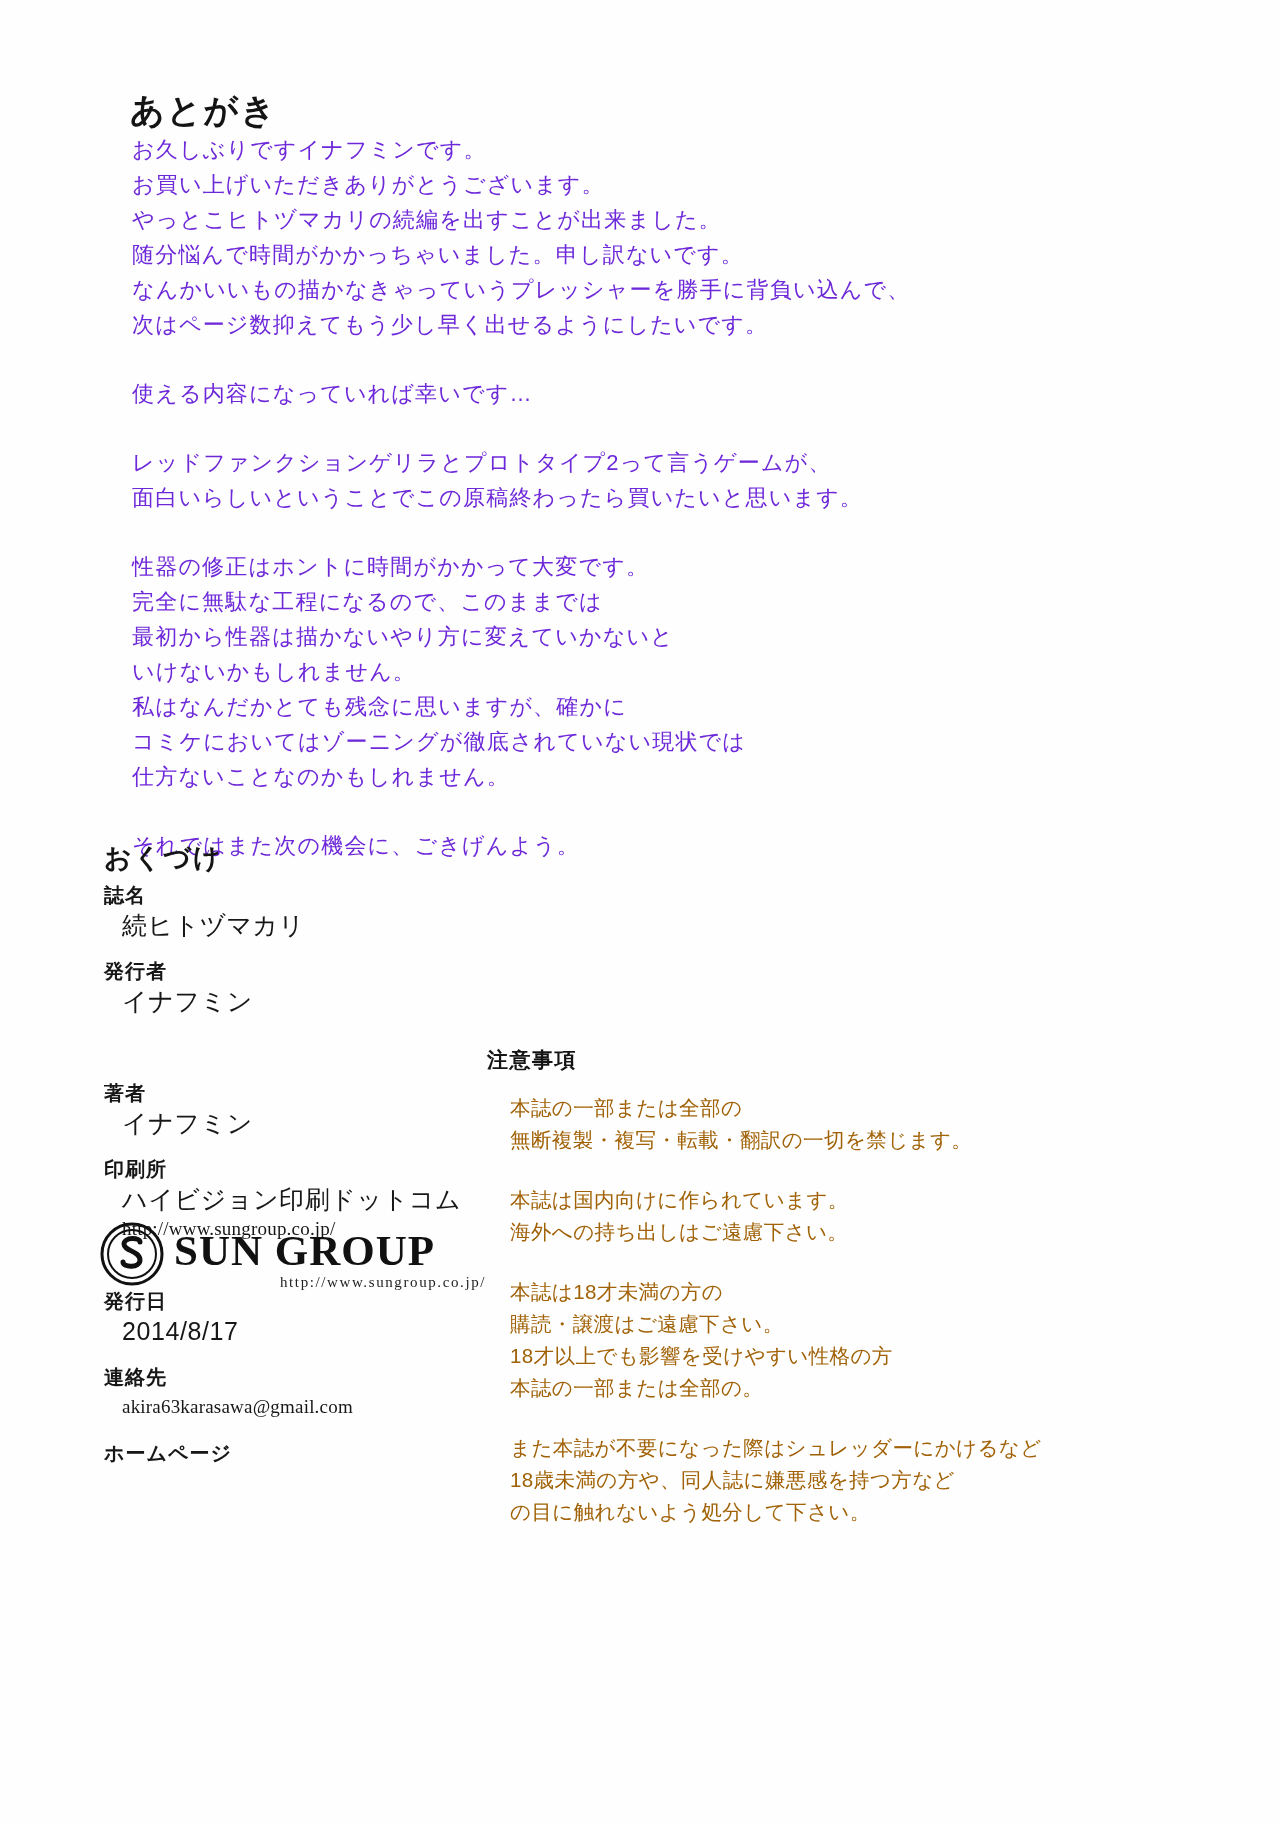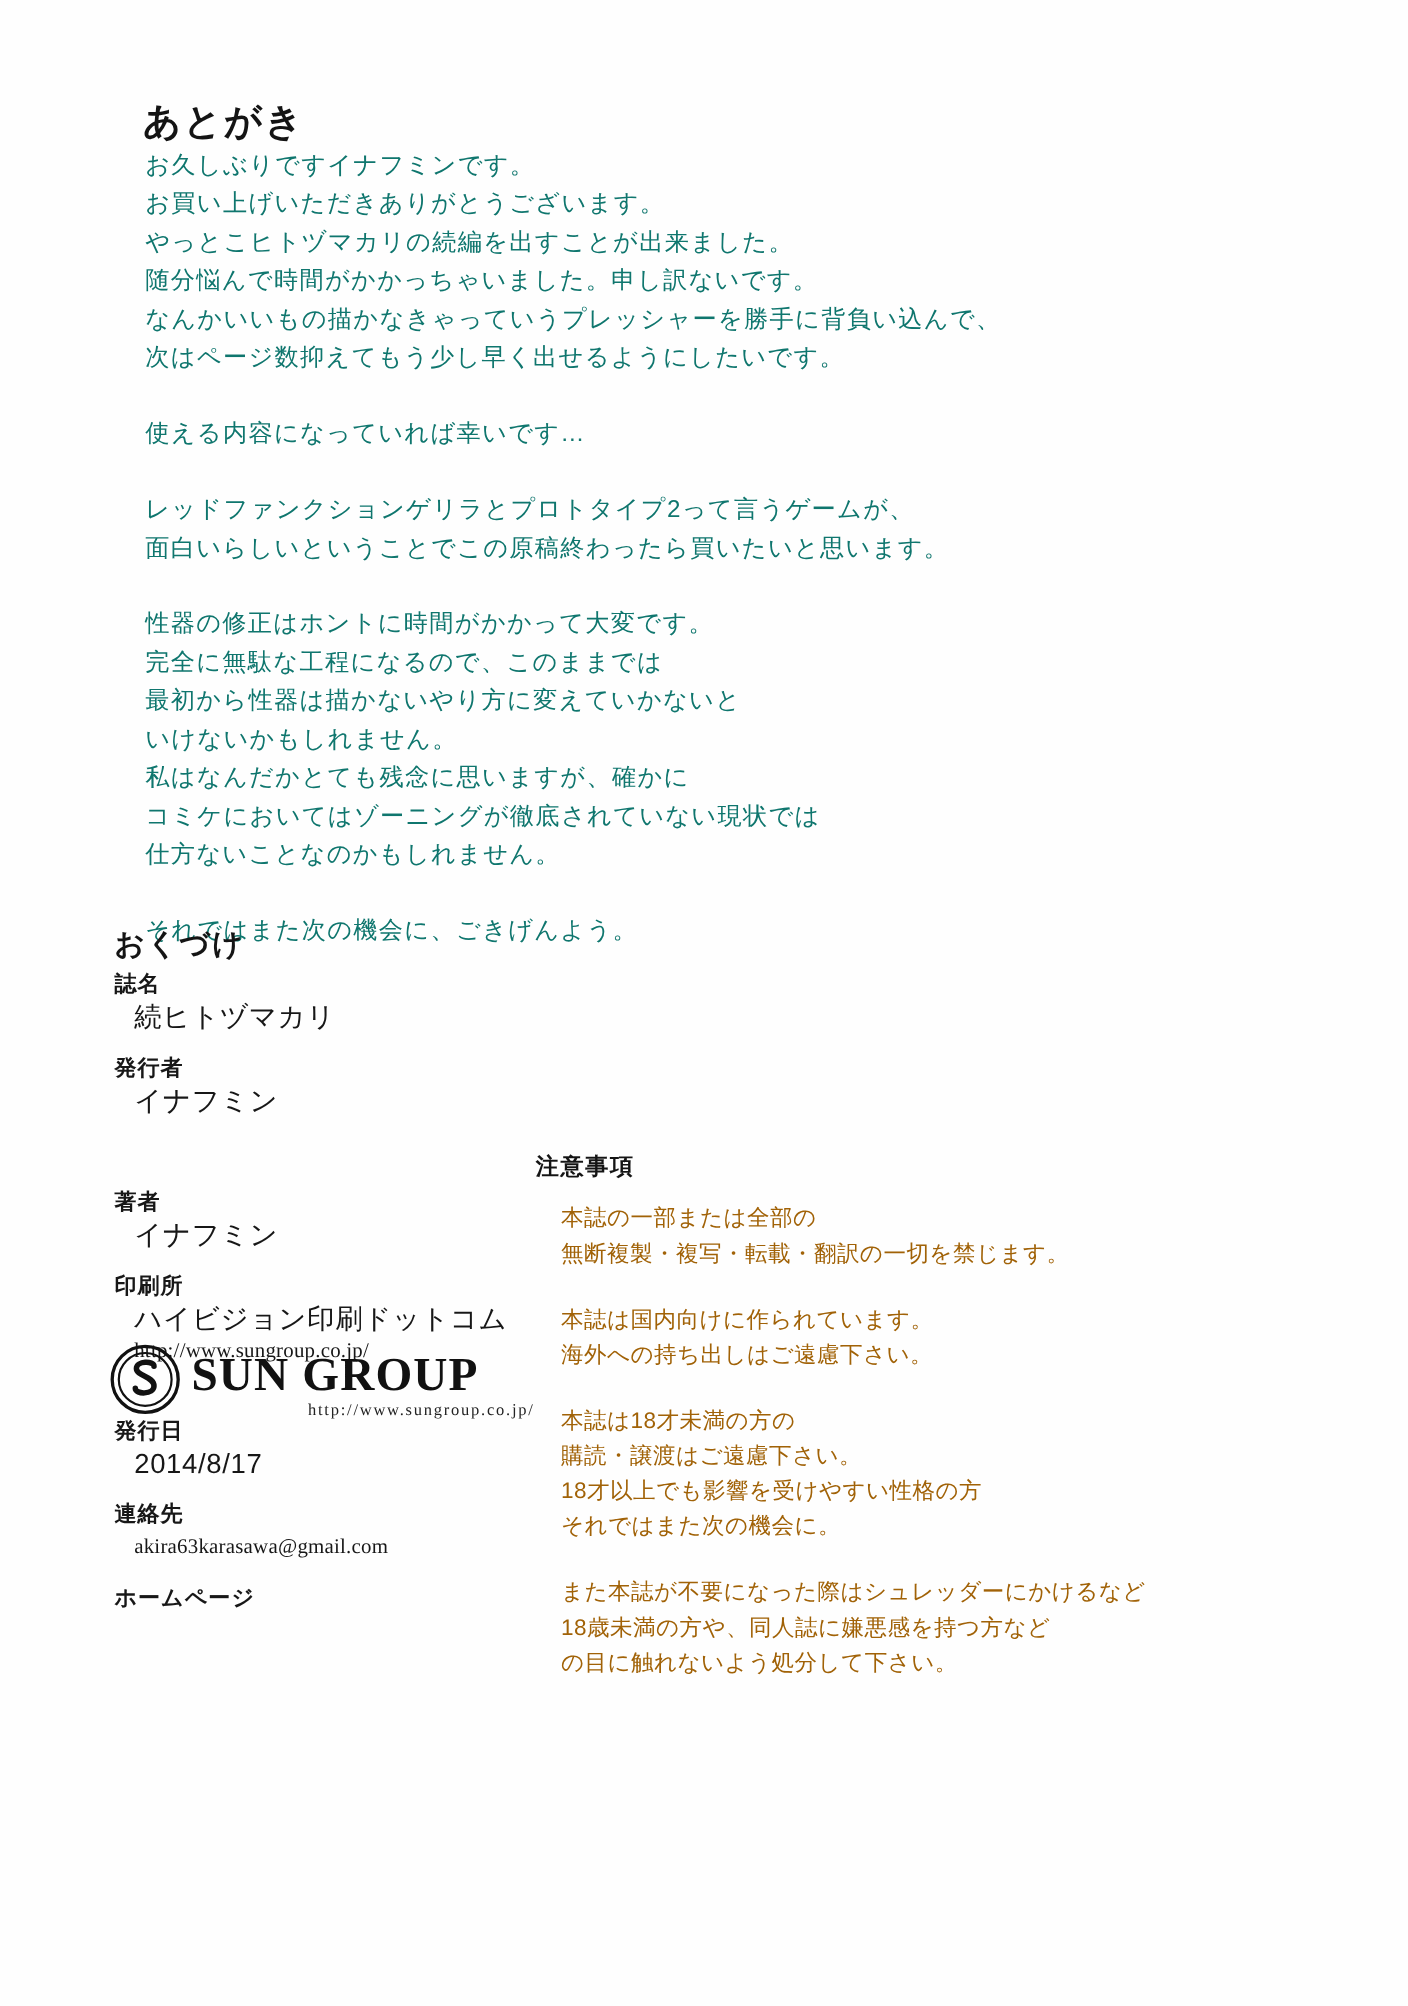--- a/index.html
+++ b/index.html
@@ -32,21 +32,21 @@
     color: #141414;
   }
   .afterword-body {
     position: absolute;
     left: 132px;
     top: 132px;
     width: 930px;
     font-size: 22px;
     line-height: 35px;
     letter-spacing: 1.2px;
-    color: #0f766e;
+    color: #6d28d9;
   }
   .afterword-body p {
     margin: 0;
   }
   .afterword-body p.gap {
     margin-top: 34px;
   }
 
   
   .colophon-title {
@@ -239,20 +239,20 @@
   <div class="notice-body">
     <p>本誌の一部または全部の</p>
     <p>無断複製・複写・転載・翻訳の一切を禁じます。</p>
 
     <p class="gap">本誌は国内向けに作られています。</p>
     <p>海外への持ち出しはご遠慮下さい。</p>
 
     <p class="gap">本誌は18才未満の方の</p>
     <p>購読・譲渡はご遠慮下さい。</p>
     <p>18才以上でも影響を受けやすい性格の方</p>
-    <p>それではまた次の機会に。</p>
+    <p>本誌の一部または全部の。</p>
 
     <p class="gap">また本誌が不要になった際はシュレッダーにかけるなど</p>
     <p>18歳未満の方や、同人誌に嫌悪感を持つ方など</p>
     <p>の目に触れないよう処分して下さい。</p>
   </div>
 
 </div>
 
 </body></html>

